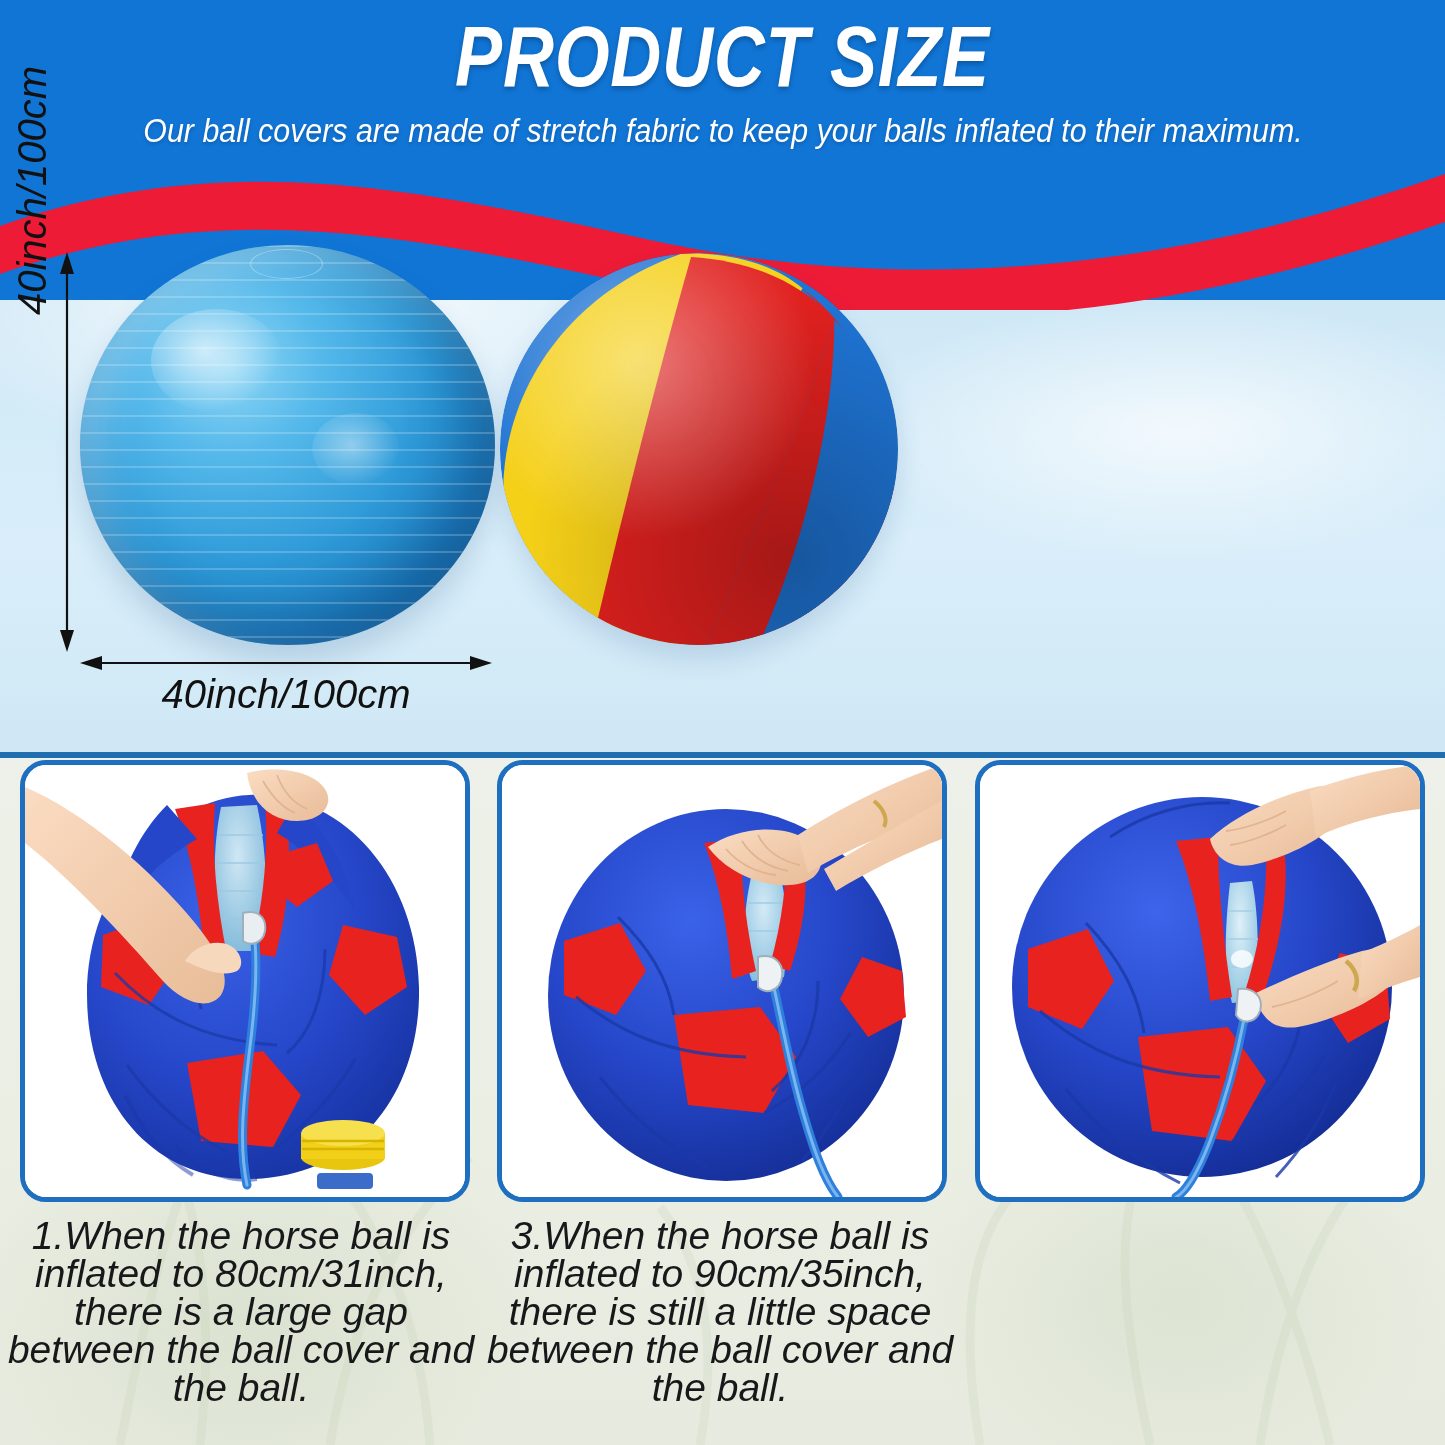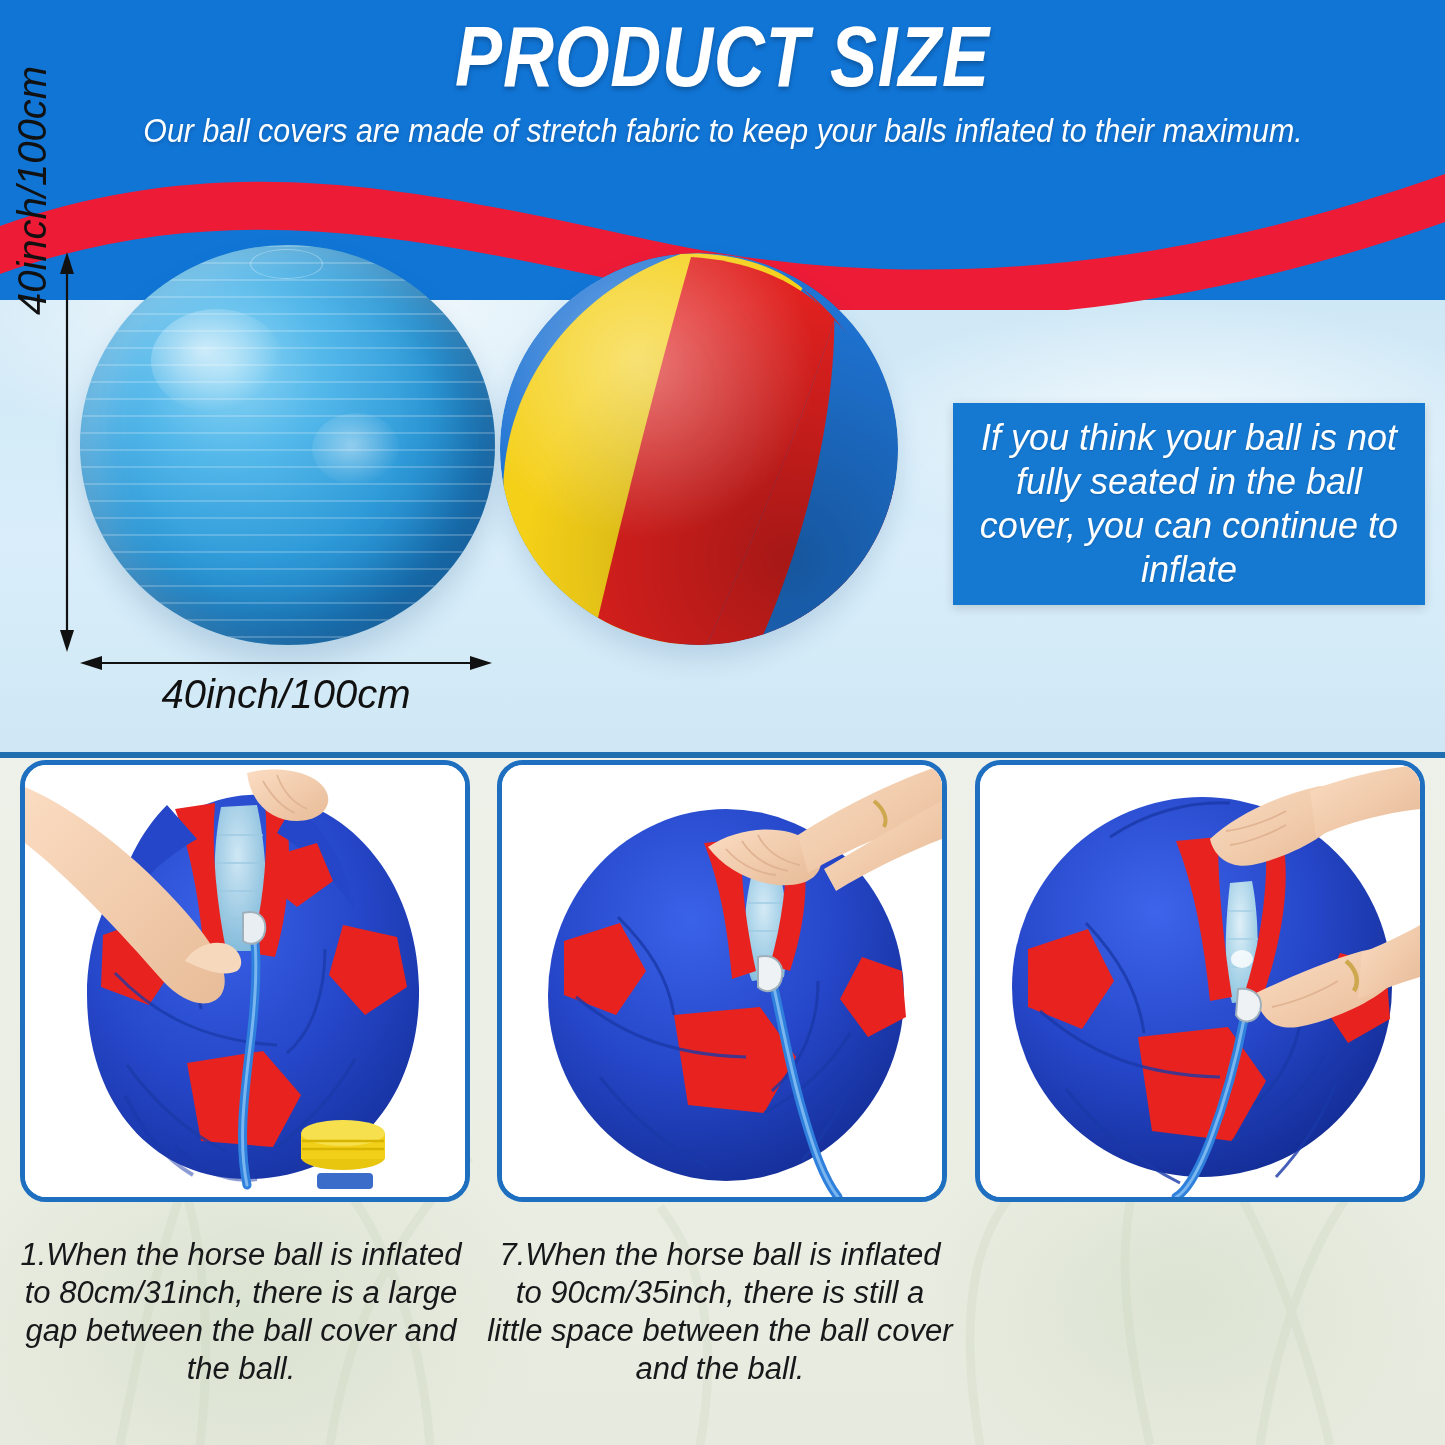--- a/index.html
+++ b/index.html
@@ -121,22 +121,22 @@
   .panels{position:absolute;left:0;top:0;width:1445px;height:450px;}
   .panel{
     position:absolute;top:3px;width:450px;height:442px;
     border:5px solid #1e6fc0;border-radius:26px;background:#ffffff;
     overflow:hidden;box-sizing:border-box;
   }
   .panel-1{left:20px;} .panel-2{left:497px;} .panel-3{left:975px;}
   .panel svg{display:block;width:100%;height:100%;}
 
   .caption{
-    position:absolute;top:479px;width:470px;text-align:center;
-    font-size:31px;line-height:38px;color:#16181a;
+    position:absolute;top:460px;width:470px;text-align:center;
+    font-size:39px;line-height:38px;color:#16181a;
   }
   .cap-1{left:6px;} .cap-2{left:485px;} .cap-3{left:962px;}
 </style>
 </head>
 <body>
 
 <div class="page">
 
   <div class="sky"></div>
 
@@ -185,23 +185,20 @@
   </svg>
   <div class="dim-v-label">40inch/100cm</div>
 
   <svg class="dim-h" viewBox="0 0 412 22" preserveAspectRatio="none">
     <line x1="14" y1="11" x2="398" y2="11" stroke="#111" stroke-width="2.2"></line>
     <polygon points="0,11 22,4 22,18" fill="#111"></polygon>
     <polygon points="412,11 390,4 390,18" fill="#111"></polygon>
   </svg>
   <div class="dim-h-label">40inch/100cm</div>
 
-  <div class="callout">
-    <div class="callout-text">If you think your ball is not fully seated in the ball cover, you can continue to inflate</div>
-  </div>
 
   <div class="sky-line"></div>
 
   <div class="bottom">
 
     <svg class="blades" viewBox="0 0 1445 688" preserveAspectRatio="none">
       <g fill="none" stroke="#b9c9a8" stroke-width="9" opacity=".35">
         <path d="M120,688 C150,540 170,430 230,330"></path>
         <path d="M200,688 C215,560 200,450 160,360"></path>
         <path d="M330,688 C350,560 400,470 470,400"></path>
@@ -427,16 +424,16 @@
 
           <path d="M266,244 C258,288 246,334 230,376 C216,412 204,428 196,432" stroke="#2f7fdc" stroke-width="9" fill="none" stroke-linecap="round"></path>
           <path d="M266,244 C258,288 246,334 230,376 C216,412 204,428 196,432" stroke="#79b6ef" stroke-width="3" fill="none" stroke-linecap="round"></path>
 
           <path d="M258,224 C274,222 284,232 280,246 C276,258 262,260 256,250 Z" fill="#eef2f5" stroke="#9fb0bd" stroke-width="2"></path>
         </svg>
       </div>
     </div>
 
     <div class="caption cap-1">1.When the horse ball is inflated to 80cm/31inch, there is a large gap between the ball cover and the ball.</div>
-    <div class="caption cap-2">7.When the horse ball is inflated to 90cm/35inch, there is still a little space between the ball cover and the ball.</div>
+    <div class="caption cap-2">3.When the horse ball is inflated to 90cm/35inch, there is still a little space between the ball cover and the ball.</div>
 
   </div>
 </div>
 
 </body></html>

